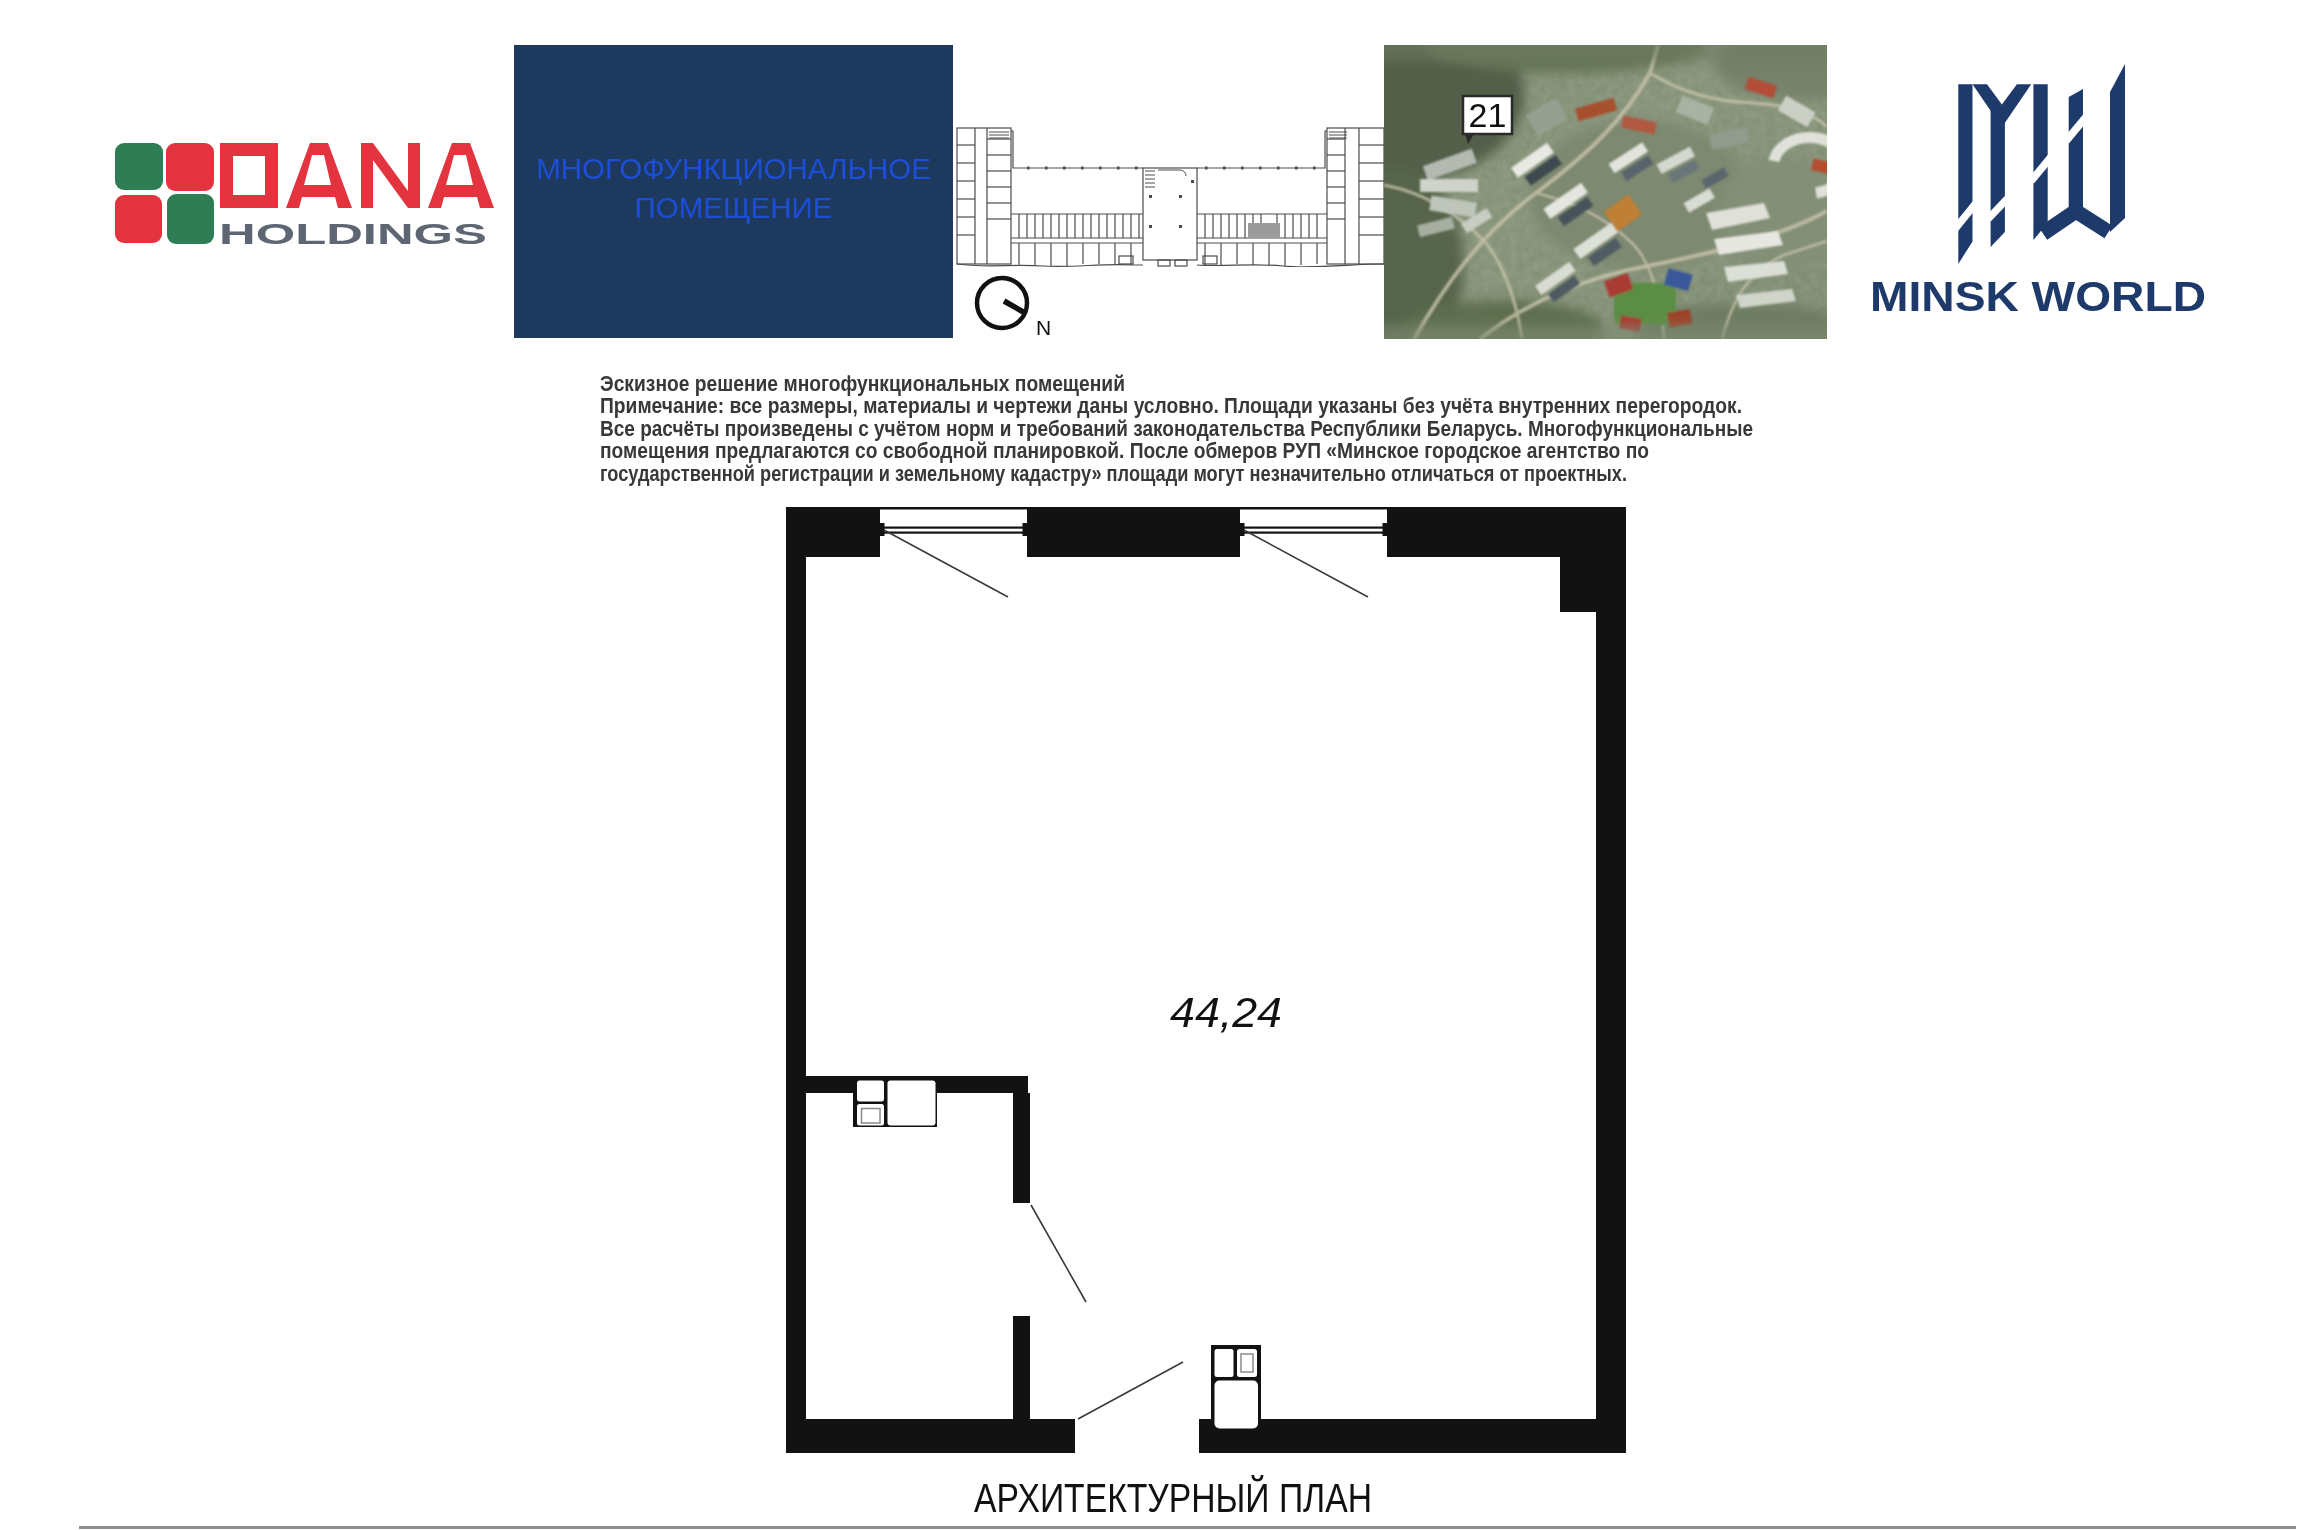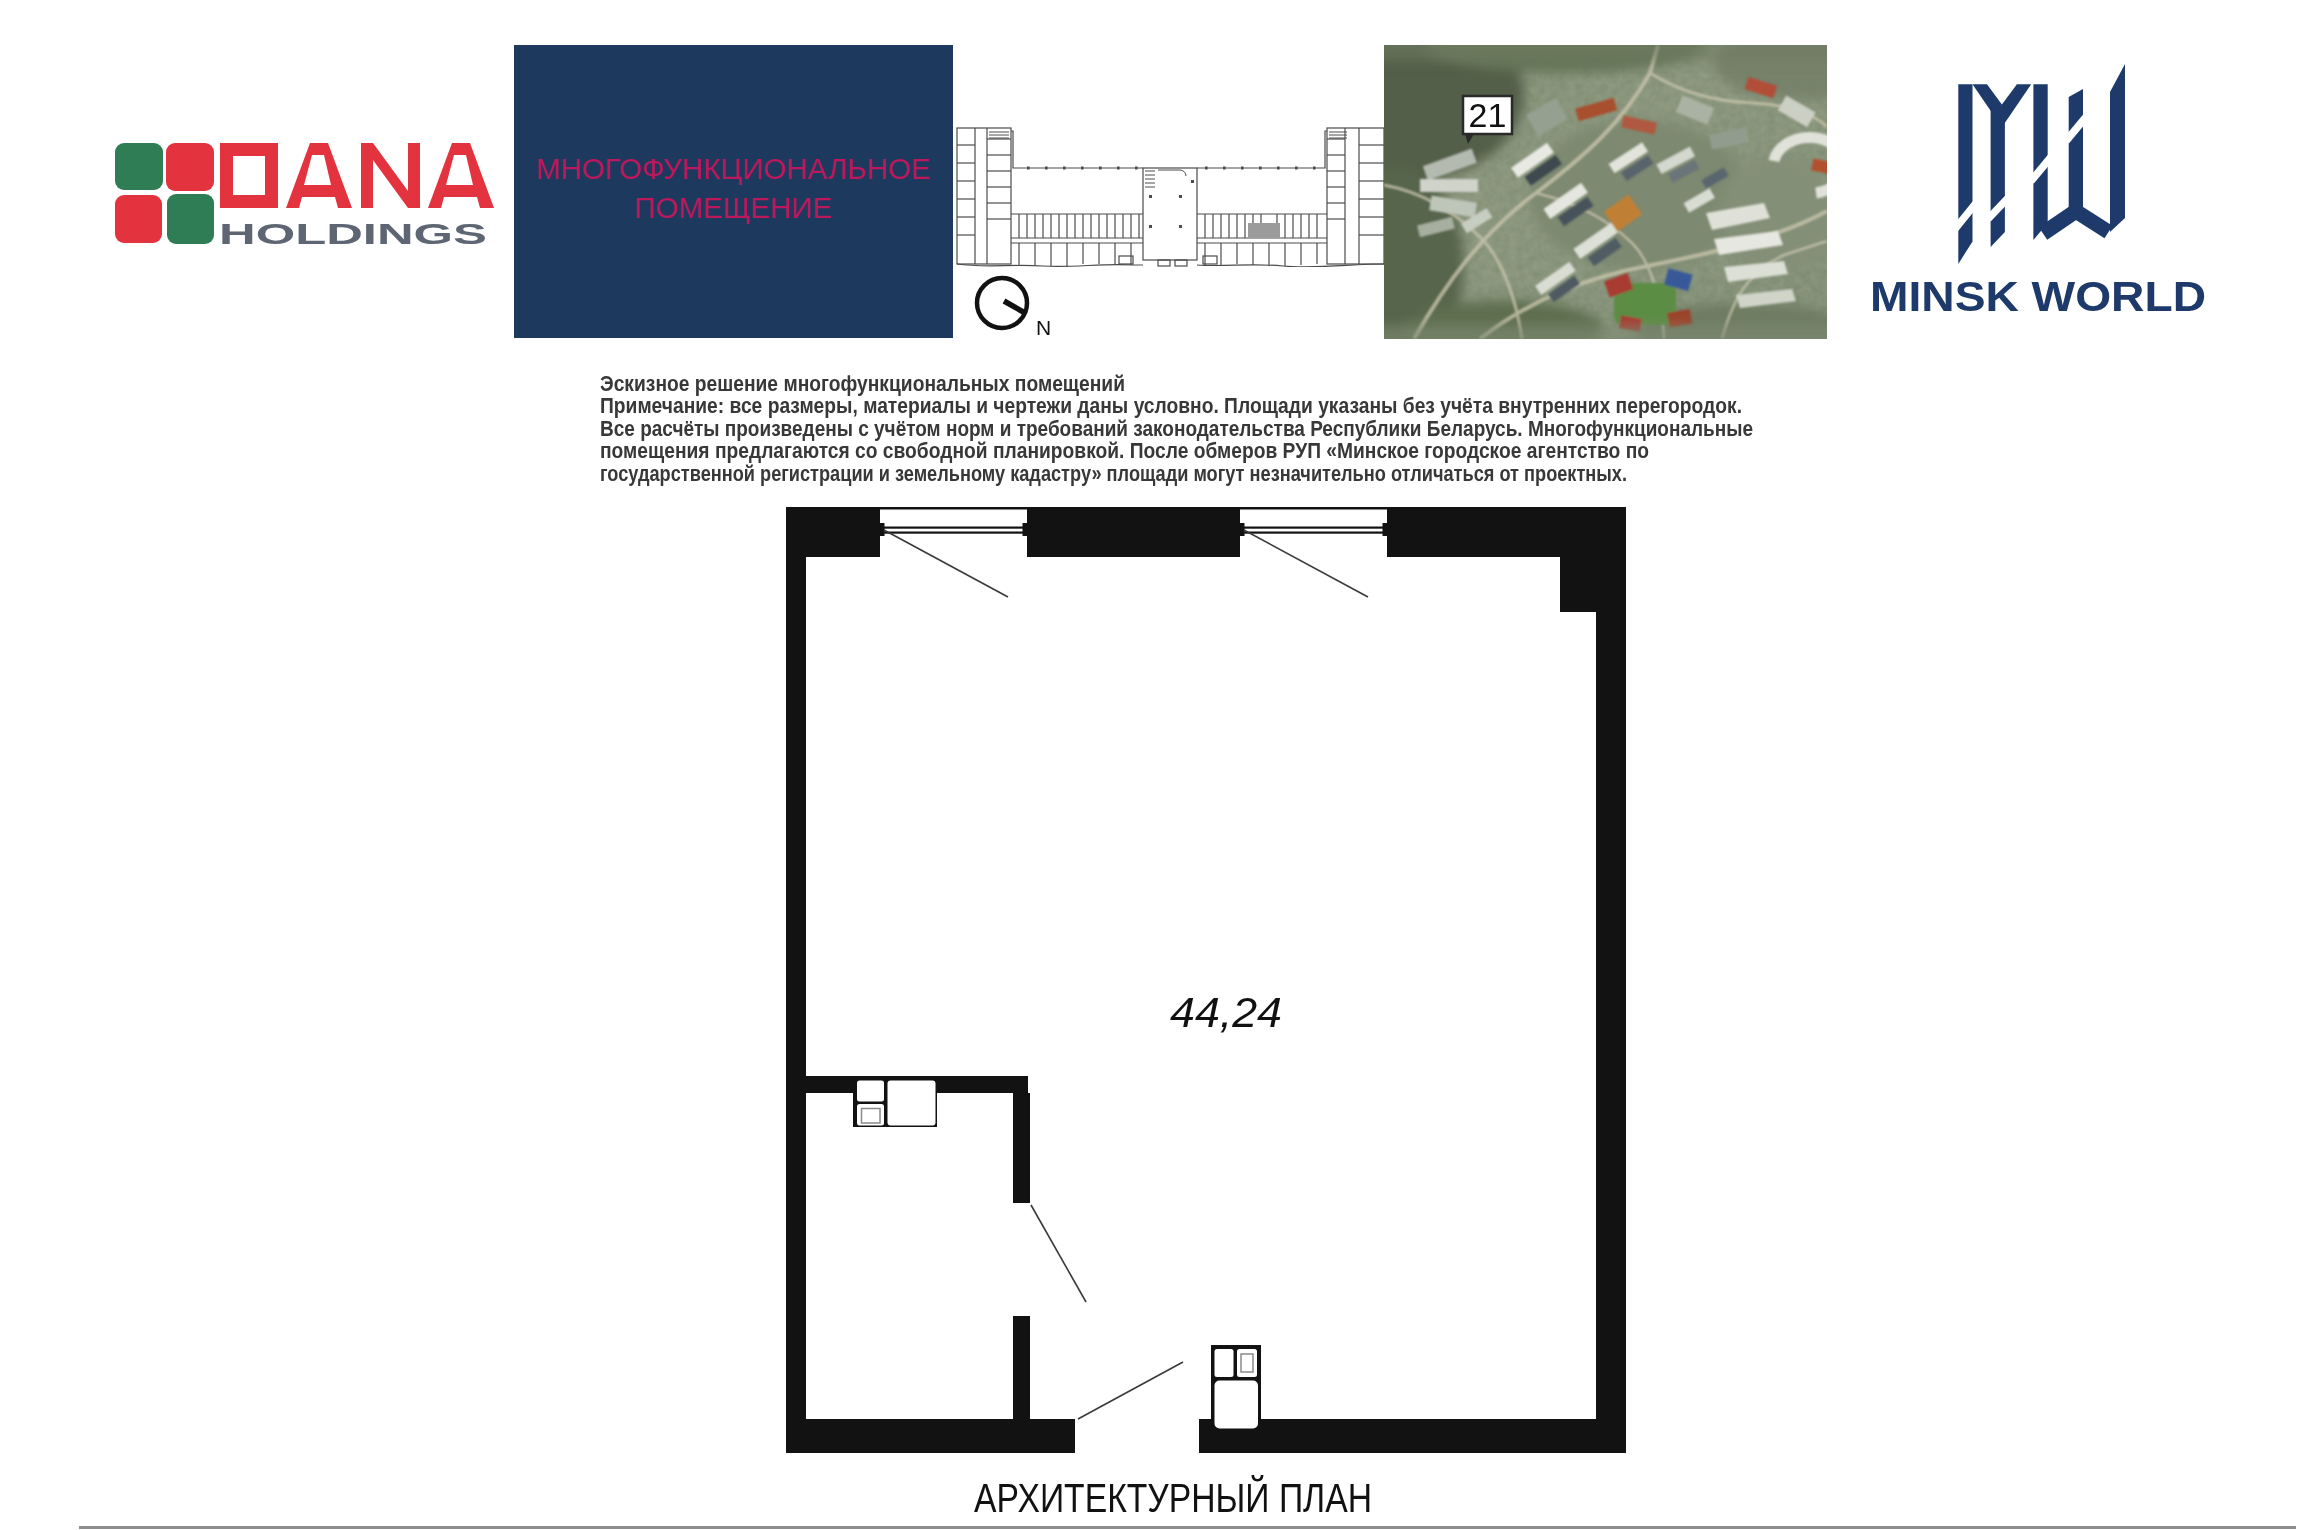--- a/index.html
+++ b/index.html
@@ -25,21 +25,21 @@
     <path d="M24,0 H42 L66,65 H0 Z M26,12 H38 L45,42 H18 Z M16,54 H49 L52,65 H13 Z" transform="translate(66,0)"></path>
     <path d="M0,65 V0 H12 L47,48 V0 H59 V65 H47 L12,17 V65 Z" transform="translate(141,0)"></path>
     <path d="M24,0 H42 L66,65 H0 Z M26,12 H38 L45,42 H18 Z M16,54 H49 L52,65 H13 Z" transform="translate(208,0)"></path>
   </g>
 
   <text x="124" y="114" font-size="30" font-weight="bold" fill="#5d6672" textLength="268" lengthAdjust="spacingAndGlyphs">HOLDINGS</text>
 </svg>
 
 <div class="abs" style="left:514px;top:45px;width:439px;height:293px;background:#1d3a5e;"></div>
 
-<div class="abs" style="left:514px;top:150px;width:439px;text-align:center;color:#be185d;font-size:29.5px;line-height:38.5px;">МНОГОФУНКЦИОНАЛЬНОЕ<br>ПОМЕЩЕНИЕ</div>
+<div class="abs" style="left:514px;top:150px;width:439px;text-align:center;color:#1d4ed8;font-size:29.5px;line-height:38.5px;">МНОГОФУНКЦИОНАЛЬНОЕ<br>ПОМЕЩЕНИЕ</div>
 
 <svg class="abs" style="left:953px;top:125px;" width="435" height="142" viewBox="0 0 435 142" fill="none" stroke="#4c4c4c" stroke-width="1.2">
 
   <g>
     <rect x="4" y="3" width="54" height="136"></rect>
     <line x1="22" y1="3" x2="22" y2="139"></line>
     <line x1="34" y1="3" x2="34" y2="139"></line>
     <line x1="4" y1="20" x2="22" y2="20"></line>
       <line x1="4" y1="38" x2="22" y2="38"></line>
       <line x1="4" y1="56" x2="22" y2="56"></line>

